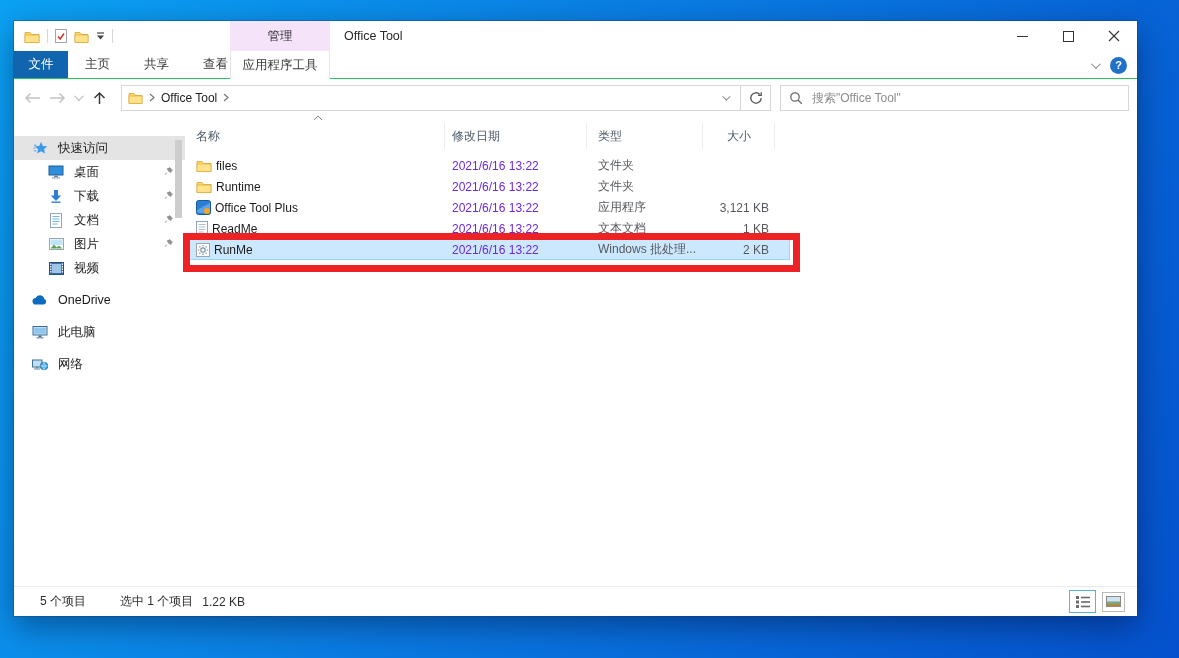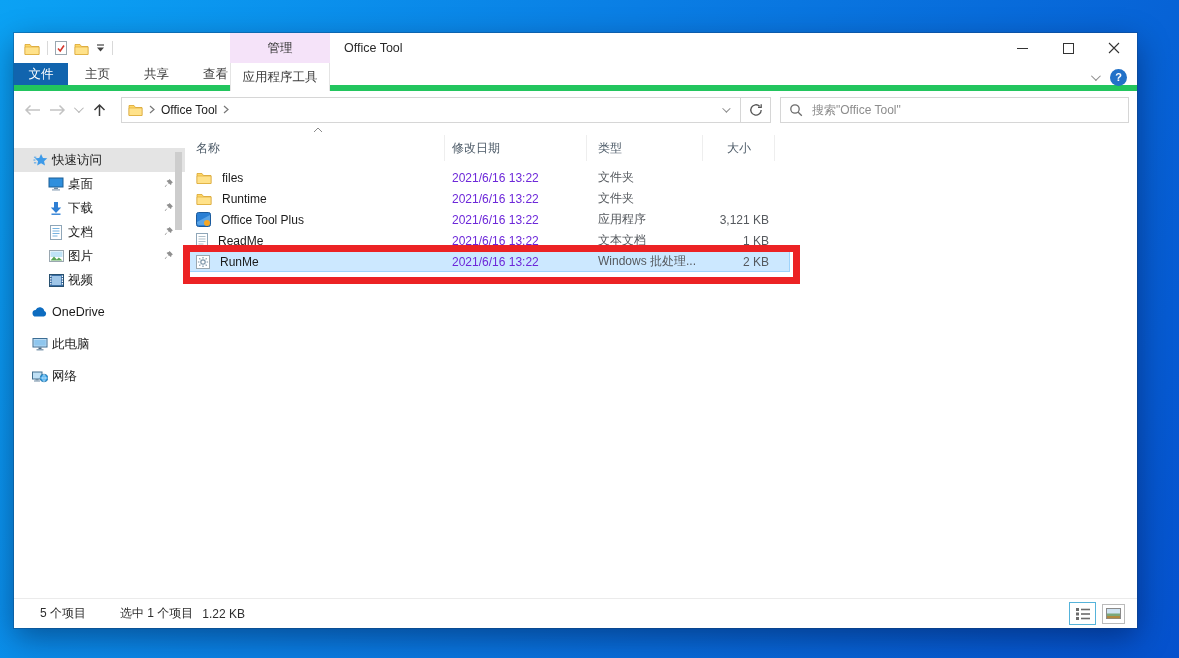--- a/index.html
+++ b/index.html
@@ -3,37 +3,37 @@
 <meta charset="utf-8">
 <style>
   * { margin:0; padding:0; box-sizing:border-box; }
   html,body { width:1179px; height:658px; overflow:hidden; }
   body {
     font-family:"Liberation Sans","DejaVu Sans",sans-serif;
     background:linear-gradient(118deg,#0ba2f4 0%,#0a7ee4 42%,#0551cd 100%);
     position:relative; font-size:12px; color:#1a1a1a;
   }
   .window {
-    position:absolute; left:14px; top:33px; width:1123px; height:595px;
+    position:absolute; left:14px; top:21px; width:1123px; height:595px;
     background:#fff; box-shadow:0 0 0 1px rgba(20,60,110,.35), 0 10px 30px rgba(0,0,30,.4);
     display:flex; flex-direction:column;
   }
   
   .titlebar { height:30px; position:relative; display:flex; align-items:center; flex:none; }
   .qat { display:flex; align-items:center; gap:7px; padding-left:10px; }
   .qat-sep { width:1px; height:14px; background:#d9d9d9; }
   .manage-group { position:absolute; left:216px; top:0; width:100px; height:30px;
     background:#f5e3f9; display:flex; align-items:center; justify-content:center;
     font-size:12.5px; color:#3a3a3a; }
   .win-title { position:absolute; left:330px; top:0; line-height:30px; font-size:12.5px; color:#2a2a2a; }
   .win-controls { position:absolute; right:0; top:0; display:flex; height:30px; }
   .win-btn { width:46px; height:30px; display:flex; align-items:center; justify-content:center; }
   
   .tabsrow { height:28px; position:relative; display:flex; align-items:stretch;
-    border-bottom:6px solid #22c55e; flex:none; }
+    border-bottom:1px solid #22c55e; flex:none; }
   .tab-file { width:54px; background:#1164ae; color:#fff; display:flex; align-items:center;
     justify-content:center; font-size:12.5px; }
   .tab { padding:0 17px; display:flex; align-items:center; color:#3b3b3b; font-size:12.5px; }
   .tab-context { position:absolute; left:216px; top:0; width:100px; height:28px;
     border-left:1px solid #e4e4e4; border-right:1px solid #e4e4e4;
     display:flex; align-items:center; justify-content:center; color:#3b3b3b; font-size:12.5px; background:#fff; }
   .ribbon-right { position:absolute; right:10px; top:0; height:28px; display:flex; align-items:center; gap:12px; }
   .chev-down { width:7px; height:7px; border-right:1.4px solid #8a8a8a; border-bottom:1.4px solid #8a8a8a;
     transform:rotate(45deg) translateY(-2px); }
   .help-btn { width:17px; height:17px; border-radius:50%; background:#2271c8; color:#fff;
@@ -49,40 +49,40 @@
   .refresh-btn { width:30px; height:26px; border:1px solid #d6d6d6; border-left:none;
     display:flex; align-items:center; justify-content:center; flex:none; background:#fff; }
   .search-box { margin-left:9px; height:26px; border:1px solid #d6d6d6; flex:1;
     display:flex; align-items:center; padding:0 8px; gap:9px; background:#fff; }
   .search-box input { border:none; outline:none; flex:1; font-size:12px; color:#444;
     font-family:"Liberation Sans","DejaVu Sans",sans-serif; background:transparent; }
   .search-box input::placeholder { color:#8d8d8d; opacity:1; }
   
   .main { flex:1; display:flex; position:relative; overflow:hidden; }
   .sidebar { width:171px; flex:none; padding-top:20px; position:relative; }
-  .side-item { height:24px; display:flex; align-items:center; gap:3px; padding-left:33px;
+  .side-item { height:24px; display:flex; align-items:center; gap:9px; padding-left:33px;
     position:relative; font-size:12.5px; color:#1a1a1a; white-space:nowrap; }
   .side-item.root { padding-left:17px; }
   .side-item.active { background:#e4e4e4; }
   .side-item .ic { width:18px; display:flex; justify-content:center; flex:none; }
   .pin { position:absolute; right:11px; top:6px; }
   .side-gap { height:8px; }
   .side-scrollbar { position:absolute; right:3px; top:24px; width:7px; height:78px; background:#cdcdcd; }
   .list { flex:1; position:relative; }
   .hdr { height:33px; display:flex; align-items:flex-end; color:#4c5a67; }
   .hdr-cell { height:26px; display:flex; align-items:center; border-right:1px solid #eeeeee; font-size:12px; }
   .hc-name { width:260px; padding-left:11px; position:relative; }
   .hc-date { width:142px; padding-left:7px; }
   .hc-type { width:116px; padding-left:11px; }
   .hc-size { width:72px; padding-left:24px; }
   .sort-caret { position:absolute; left:128px; top:-8px; }
   .rows { margin-top:6px; }
   .row { height:21px; width:605px; display:flex; align-items:center; }
   .row.selected { background:#cce8ff; box-shadow:inset 0 0 0 1px #9ed3fb; }
-  .cell-name { width:260px; padding-left:11px; display:flex; align-items:center; gap:10px; color:#1b1b1b; }
+  .cell-name { width:260px; padding-left:11px; display:flex; align-items:center; gap:4px; color:#1b1b1b; }
   .cell-date { width:142px; padding-left:7px; color:#6d28d9; }
   .cell-type { width:116px; padding-left:11px; color:#55595e; white-space:nowrap; overflow:hidden; }
   .cell-size { width:72px; text-align:right; padding-right:6px; color:#55595e; }
   .red-box { position:absolute; left:-2px; top:117px; width:617px; height:39px;
     border:7px solid #ec2224; z-index:5; pointer-events:none; }
   
   .statusbar { height:30px; border-top:1px solid #ebebeb; display:flex; align-items:center;
     padding:0 12px; flex:none; color:#2e2e2e; font-size:12px; }
   .st-count { margin-left:14px; }
   .st-sel { margin-left:34px; }

